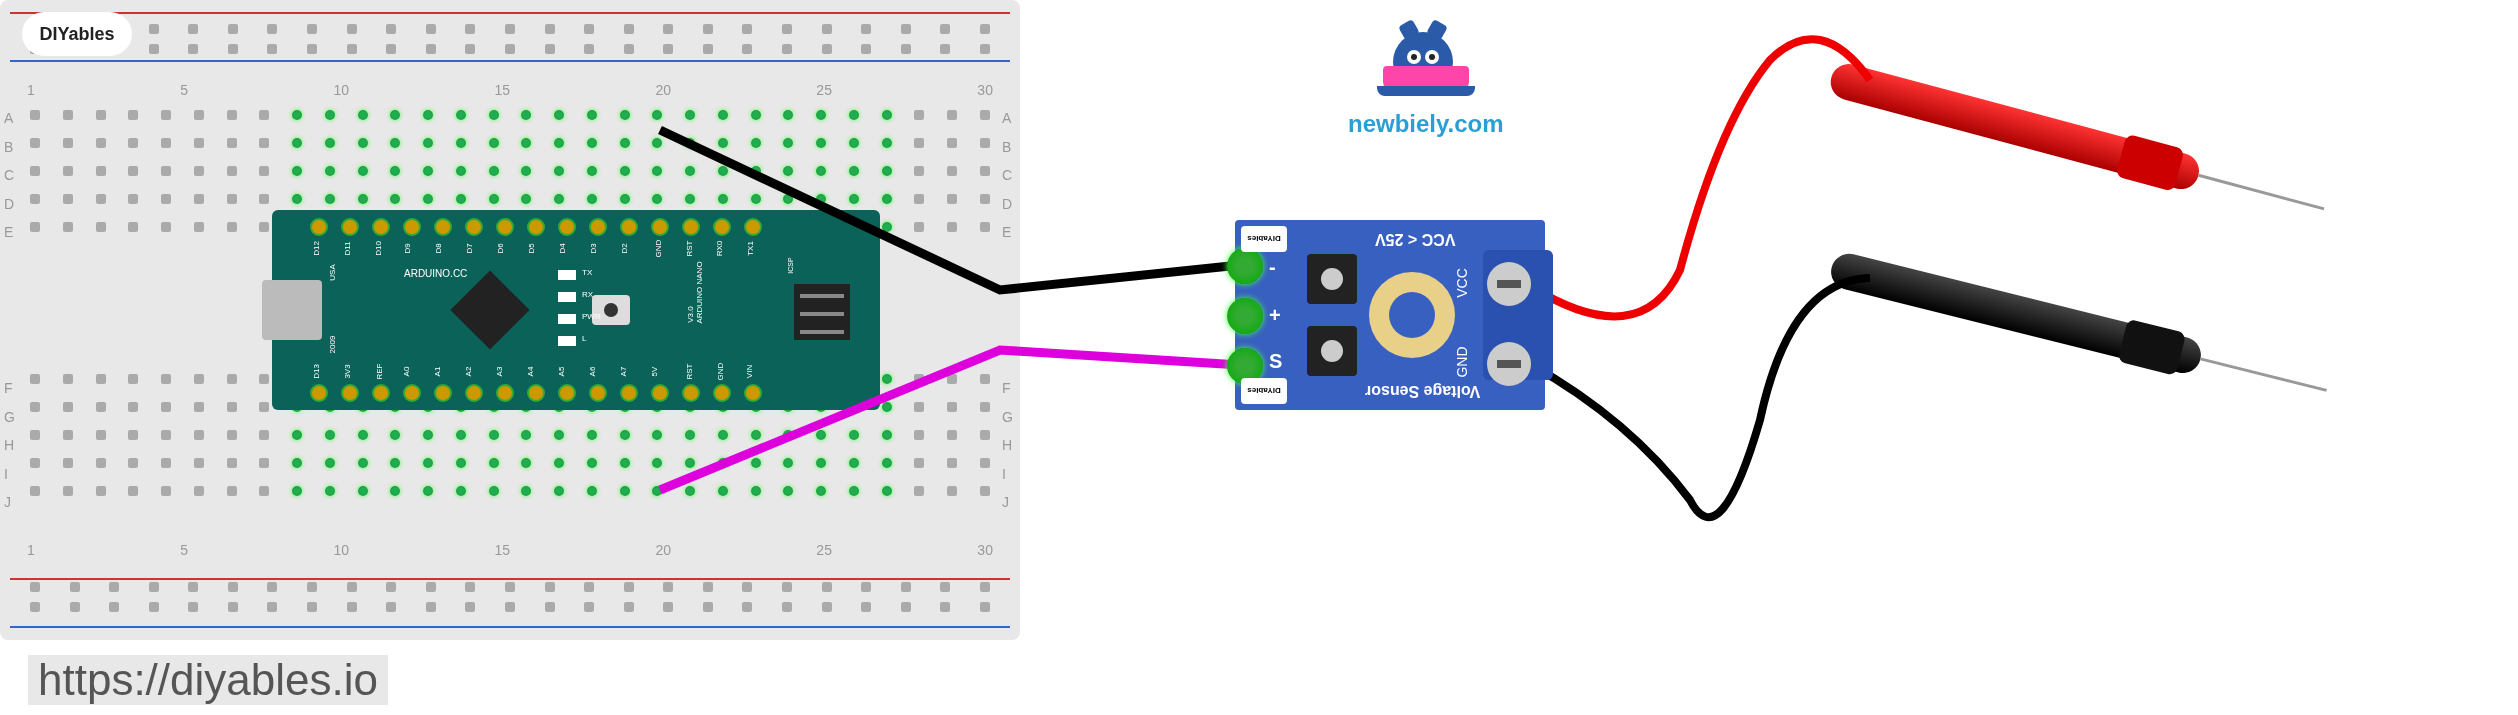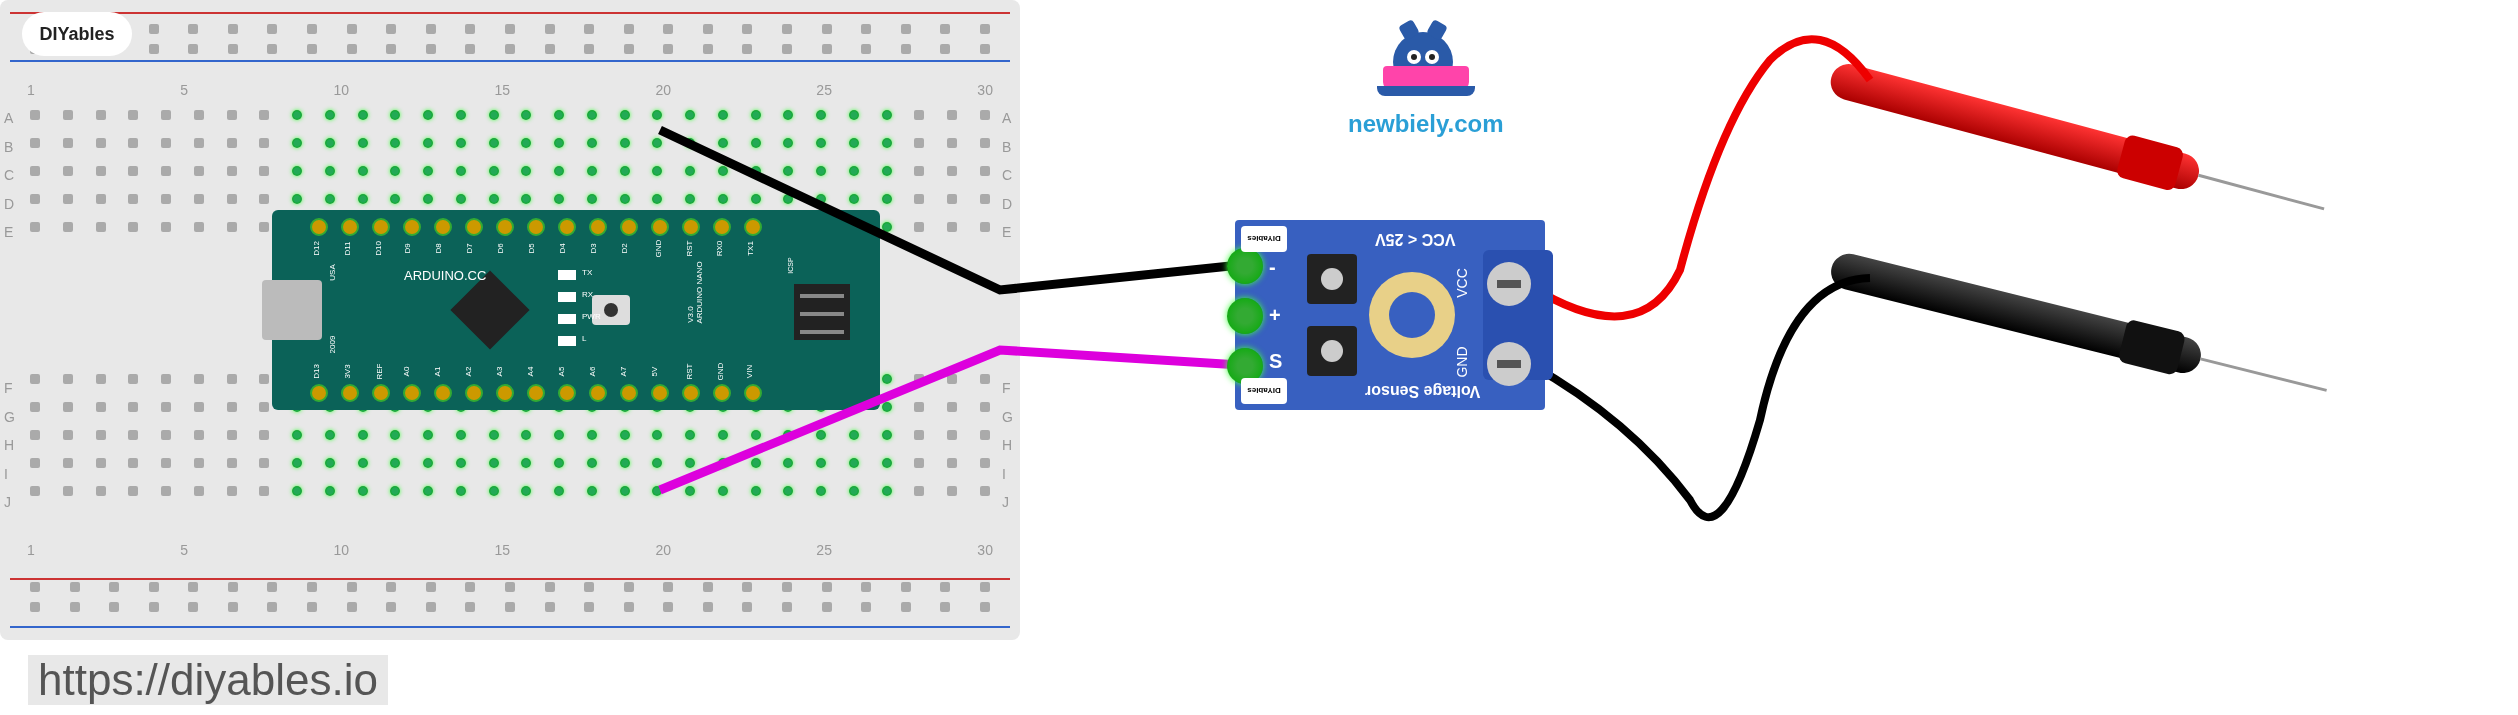--- a/index.html
+++ b/index.html
@@ -18,21 +18,21 @@
 .arduino .pins-top,.arduino .pins-bot{position:absolute;left:38px;display:flex;gap:13px}
 .arduino .pins-top{top:8px}
 .arduino .pins-bot{bottom:8px}
 .arduino .pin{width:18px;height:18px;background:#c90;border-radius:50%;border:2px solid #3a3}
 .arduino .chip{position:absolute;left:190px;top:72px;width:56px;height:56px;background:#222;transform:rotate(45deg)}
 .arduino .usb{position:absolute;left:-10px;top:70px;width:60px;height:60px;background:#bbb;border-radius:4px}
 .arduino .reset{position:absolute;left:320px;top:85px;width:38px;height:30px;background:#ddd;border-radius:4px}
 .arduino .reset::after{content:"";position:absolute;left:12px;top:8px;width:14px;height:14px;background:#333;border-radius:50%}
 .arduino .headers{position:absolute;right:30px;top:74px;width:56px;height:56px;background:#222}
 .arduino .headers::before{content:"";position:absolute;inset:6px;background:repeating-linear-gradient(0deg,#888 0 4px,#222 4px 18px),repeating-linear-gradient(90deg,#888 0 4px,transparent 4px 18px)}
-.arduino .text{position:absolute;font-size:13px;color:#fff}
+.arduino .text{position:absolute;font-size:10px;color:#fff}
 .diyables-logo{position:absolute;left:22px;top:12px;width:110px;height:44px;background:#fff;border-radius:22px;display:flex;align-items:center;justify-content:center;z-index:20}
 .diyables-logo span{font-size:18px;font-weight:bold;color:#222}
 .newbiely{position:absolute;left:1348px;top:20px;width:150px;text-align:center}
 .newbiely .owl{width:80px;height:80px;margin:0 auto;position:relative}
 .newbiely .owl-body{width:60px;height:50px;background:#2a5aa8;border-radius:30px 30px 20px 20px;margin:0 auto;position:relative;top:12px}
 .newbiely .owl-body::before,.newbiely .owl-body::after{content:"";position:absolute;top:-10px;width:16px;height:16px;background:#2a5aa8;border-radius:4px}
 .newbiely .owl-body::before{left:8px;transform:rotate(-30deg)}
 .newbiely .owl-body::after{right:8px;transform:rotate(30deg)}
 .newbiely .owl-eyes{position:absolute;top:18px;left:14px;width:32px;display:flex;justify-content:space-between}
 .newbiely .owl-eyes span{width:14px;height:14px;background:#fff;border-radius:50%;display:block;position:relative}

